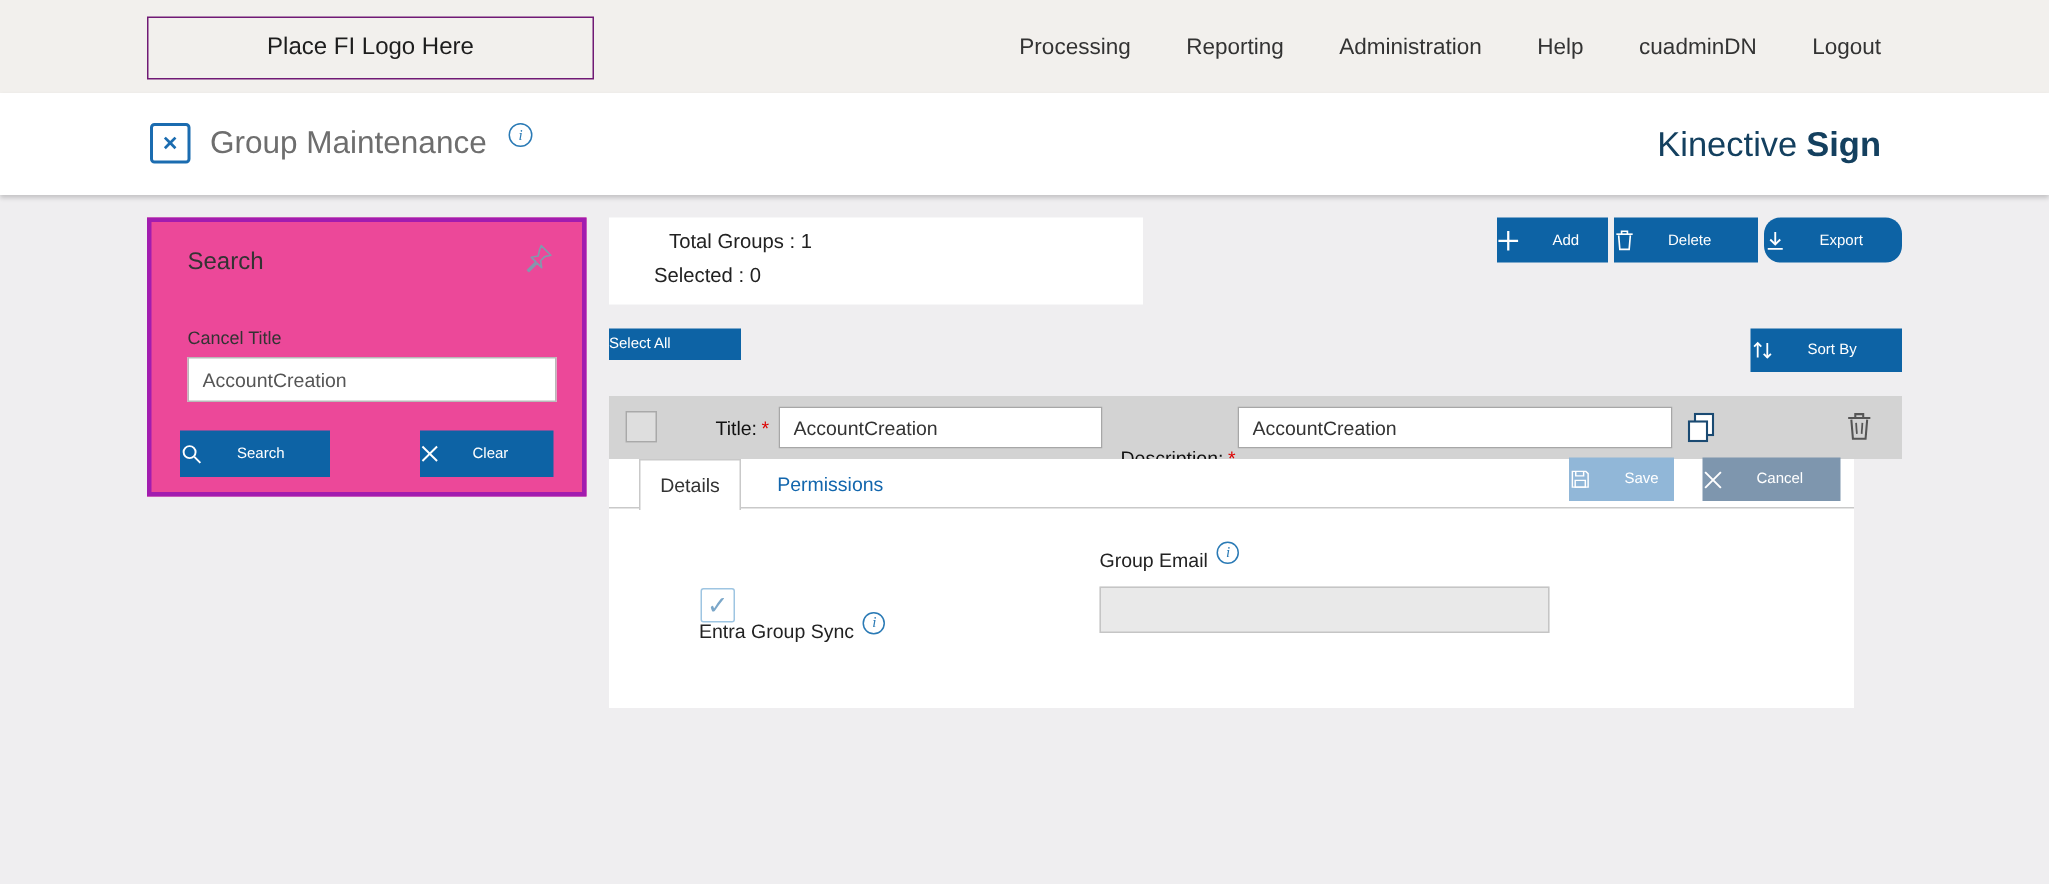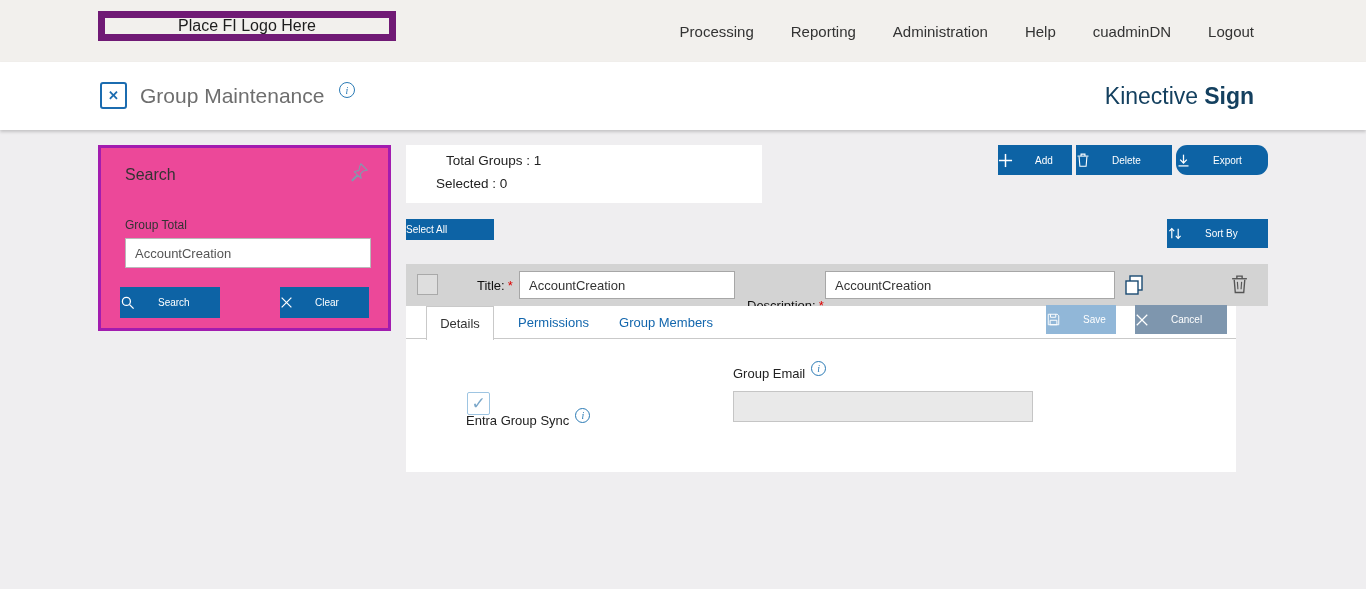--- a/index.html
+++ b/index.html
@@ -4,22 +4,22 @@
 <style>
   * { margin:0; padding:0; box-sizing:border-box; }
   html,body { background:#efeef0; }
   #app {
     position:relative; width:1366px; height:589px; overflow:hidden;
     background:#efeef0; font-family:"Liberation Sans", sans-serif; color:#222;
   }
   
   .topbar { position:absolute; left:0; top:0; width:1366px; height:62px; background:#f2f0ed; }
   .logo-box {
-    position:absolute; left:98px; top:11px; width:298px; height:30px;
-    border:7px solid #701a75; background:#f2f0ed; display:flex; align-items:center; justify-content:center;
+    position:absolute; left:98px; top:11px; width:298px; height:42px;
+    border:1px solid #701a75; background:#f2f0ed; display:flex; align-items:center; justify-content:center;
     font-size:16px; color:#1d1d1d;
   }
   .topnav { position:absolute; right:112px; top:0; height:62px; display:flex; align-items:center; gap:37px; }
   .topnav .nav-item { font-size:15px; color:#333; cursor:pointer; white-space:nowrap; }
   
   .header2 { position:absolute; left:0; top:62px; width:1366px; height:68px; background:#fff;
     box-shadow:0 2px 3px rgba(0,0,0,.18); z-index:2; }
   .page-icon { position:absolute; left:100px; top:20px; width:27px; height:27px;
     border:2px solid #1b6cb0; border-radius:3px; background:#fff;
     display:flex; align-items:center; justify-content:center; color:#1b6cb0; font-size:13px; font-weight:bold; }
@@ -131,21 +131,21 @@
     </div>
   </div>
 
   <div class="search-card">
     <div class="card-title">Search</div>
     <span class="pin-icon">
       <svg viewBox="0 0 24 24" width="22" height="22">
         <path d="M14 3l7 7-4.5 1-3 3 .8 5-3.3-3.3L5 21.7l-.9-.9 6-6L6.8 11.5l5-1 1-4.5z" fill="none" stroke="#8299ad" stroke-width="1.2" stroke-linejoin="round"></path>
       </svg>
     </span>
-    <div class="field-label">Group Total</div>
+    <div class="field-label">Cancel Title</div>
     <input type="text" value="AccountCreation" style="">
     <button class="btn-blue btn-search">
       <span>
         <svg viewBox="0 0 20 20" width="16" height="16">
           <circle cx="8" cy="8" r="5" fill="none" stroke="#fff" stroke-width="1.6"></circle>
           <line x1="12" y1="12" x2="17" y2="17" stroke="#fff" stroke-width="1.6"></line>
         </svg>
       </span>
       <span>Search</span>
     </button>
@@ -238,21 +238,20 @@
         <line x1="7" y1="8" x2="7.5" y2="15" stroke="#555" stroke-width="1.1"></line>
         <line x1="11" y1="8" x2="10.5" y2="15" stroke="#555" stroke-width="1.1"></line>
       </svg>
     </span>
   </div>
 
   <div class="detail-panel">
     <div class="tabrow">
       <div class="tab tab-active">Details</div>
       <div class="tab tab-permissions">Permissions</div>
-      <div class="tab tab-members">Group Members</div>
       <button class="btn-blue btn-save">
         <span>
           <svg viewBox="0 0 20 20" width="15" height="15">
             <path d="M3 3h12l2 2v12H3z" fill="none" stroke="#fff" stroke-width="1.3"></path>
             <path d="M6 3v4h7V3" fill="none" stroke="#fff" stroke-width="1.3"></path>
             <path d="M5.5 11h9v6h-9z" fill="none" stroke="#fff" stroke-width="1.3"></path>
           </svg>
         </span>
         <span>Save</span>
       </button>

